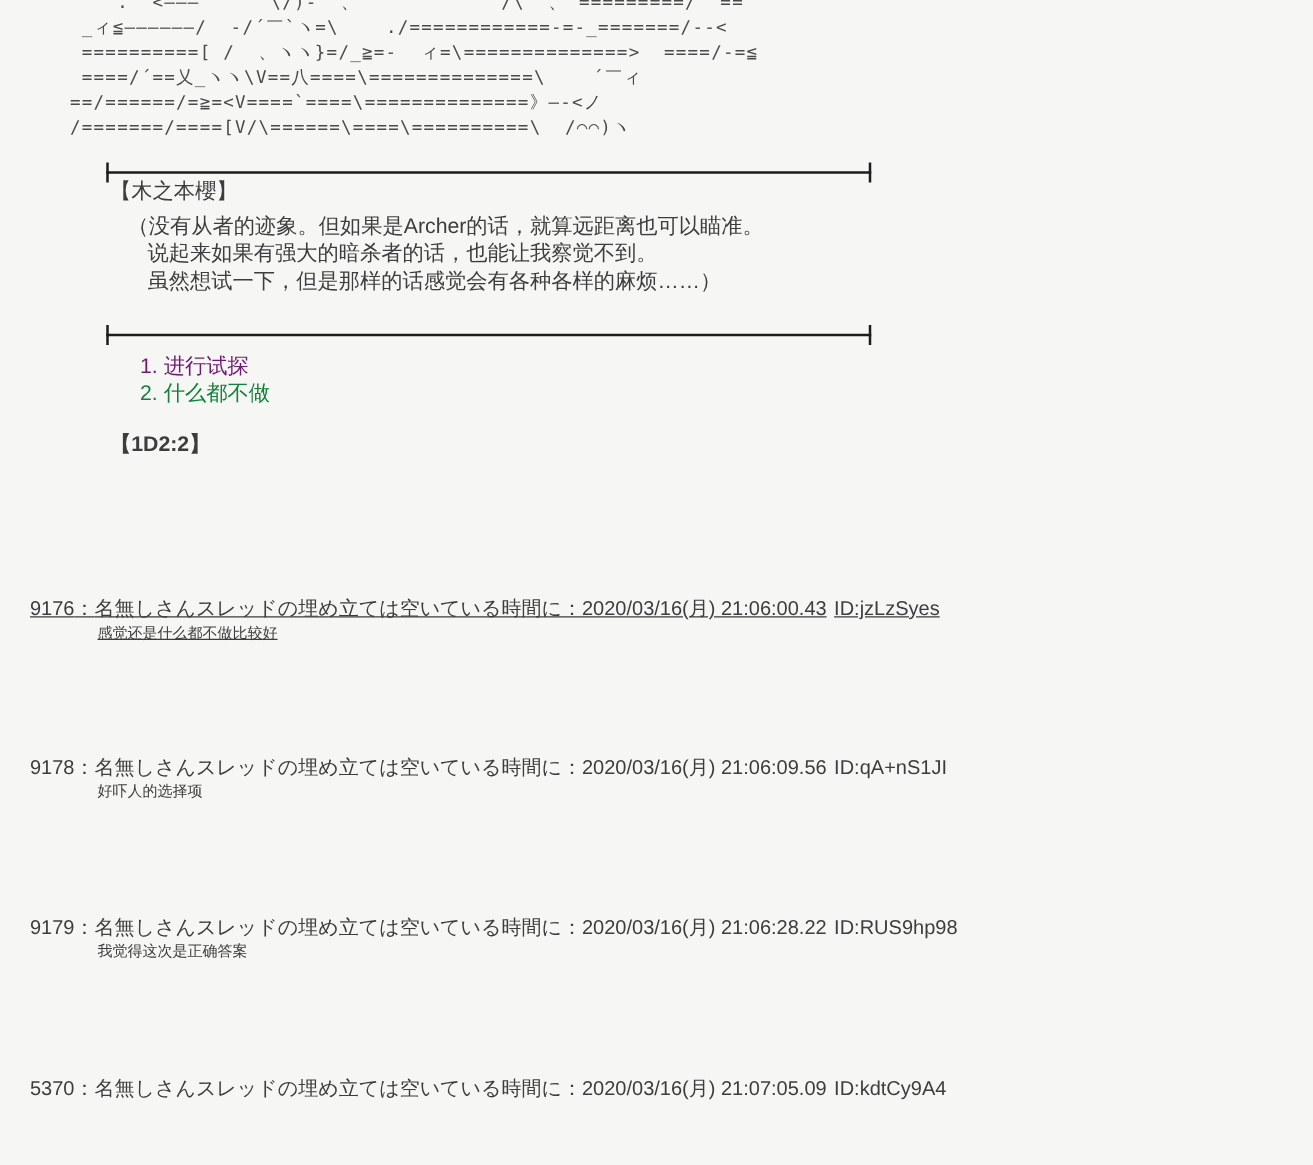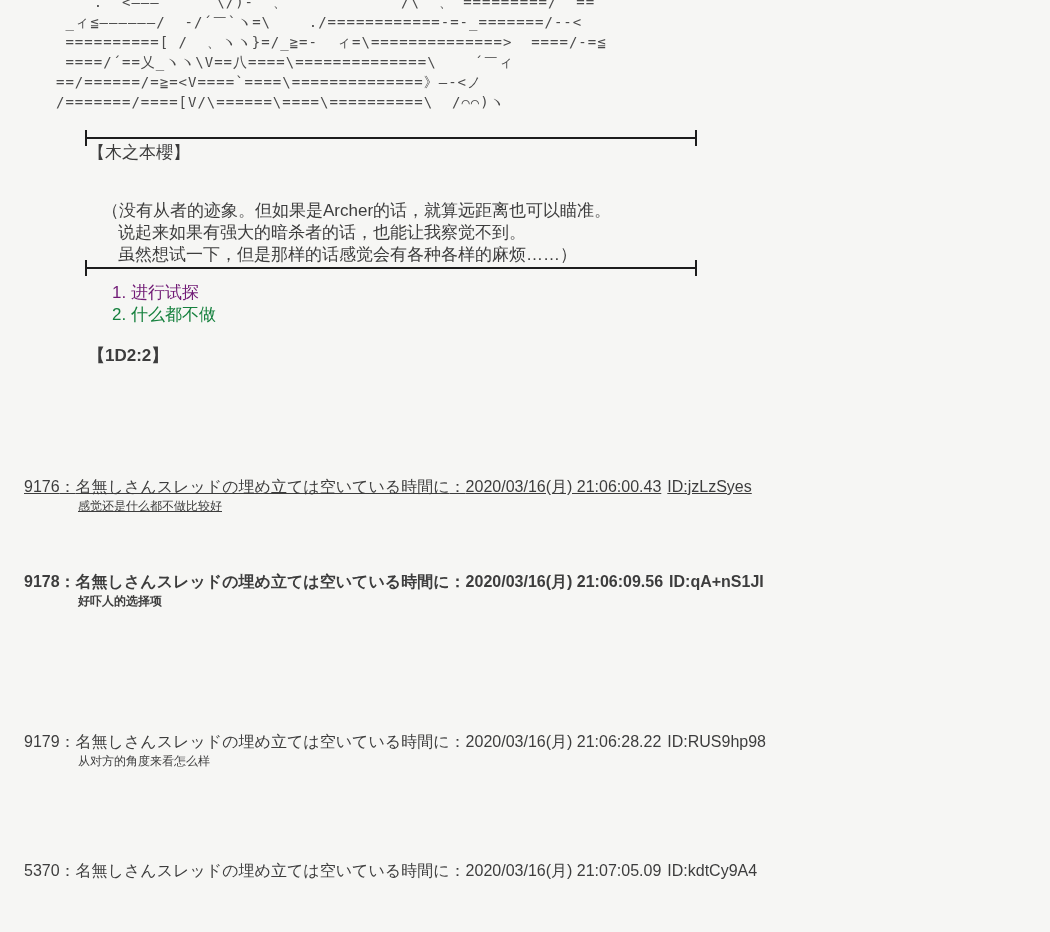--- a/index.html
+++ b/index.html
@@ -22,33 +22,33 @@
   
   .divider{position:absolute;left:85px;width:612px;height:16px;}
   .divider .h{position:absolute;top:7px;left:0;right:0;border-top:2px solid #1d1d1d;}
   .divider .tick{position:absolute;top:0;width:2px;height:16px;background:#1d1d1d;}
   .divider .tick.l{left:0;}
   .divider .tick.r{right:0;}
 
   
   .speaker{position:absolute;left:88px;top:141px;font-size:17px;}
   .dialogue{position:absolute;left:88px;top:170px;font-size:17px;line-height:22px;}
-  .dialogue .dl0{padding-left:14px;margin-top:30px;}
+  .dialogue .dl0{padding-left:14px;}
   .dialogue .dl1,.dialogue .dl2{padding-left:30px;}
 
   
   .options{position:absolute;left:112px;top:282px;font-size:17px;line-height:22px;}
   .dice{position:absolute;left:88px;top:344px;font-size:17px;font-weight:600;}
 
   
   .post{position:absolute;left:24px;width:1000px;font-size:16px;}
   .post-header{white-space:nowrap;}
   .post-header .id{margin-left:6px;}
   .post-body{margin-top:0;padding-left:54px;font-size:12px;}
-  .p0{top:477px;text-decoration:underline;} .p1{top:572px;font-weight:bold;} .p2{top:732px;} .p3{top:861px;}
+  .p0{top:477px;text-decoration:underline;} .p1{top:604px;} .p2{top:732px;} .p3{top:861px;}
 </style>
 </head>
 <body>
 
 <div class="page">
 
   <pre class="ascii-art"><span>    .  &lt;——―      \/)-  、            /\  、 =========/  ==</span>
 <span> _ィ≦——————/  -/´￣`ヽ=\    ./============-=-_=======/--&lt;</span>
 <span> ==========[ /  、ヽヽ}=/_≧=-  ィ=\==============&gt;  ====/-=≦</span>
 <span> ====/´==乂_ヽヽ\V==八====\==============\    ´￣ィ</span>
@@ -86,20 +86,20 @@
     <div class="post-body">感觉还是什么都不做比较好</div>
   </div>
 
   <div class="post p1">
     <div class="post-header"><span>9178</span><span>：</span><span>名無しさんスレッドの埋め立ては空いている時間に</span><span>：</span><span>2020/03/16(月) 21:06:09.56</span><span class="id">ID:qA+nS1JI</span></div>
     <div class="post-body">好吓人的选择项</div>
   </div>
 
   <div class="post p2">
     <div class="post-header"><span>9179</span><span>：</span><span>名無しさんスレッドの埋め立ては空いている時間に</span><span>：</span><span>2020/03/16(月) 21:06:28.22</span><span class="id">ID:RUS9hp98</span></div>
-    <div class="post-body">从对方的角度来看怎么样</div>
+    <div class="post-body">我觉得这次是正确答案</div>
   </div>
 
   <div class="post p3">
     <div class="post-header"><span>5370</span><span>：</span><span>名無しさんスレッドの埋め立ては空いている時間に</span><span>：</span><span>2020/03/16(月) 21:07:05.09</span><span class="id">ID:kdtCy9A4</span></div>
   </div>
 
 </div>
 
 </body></html>

